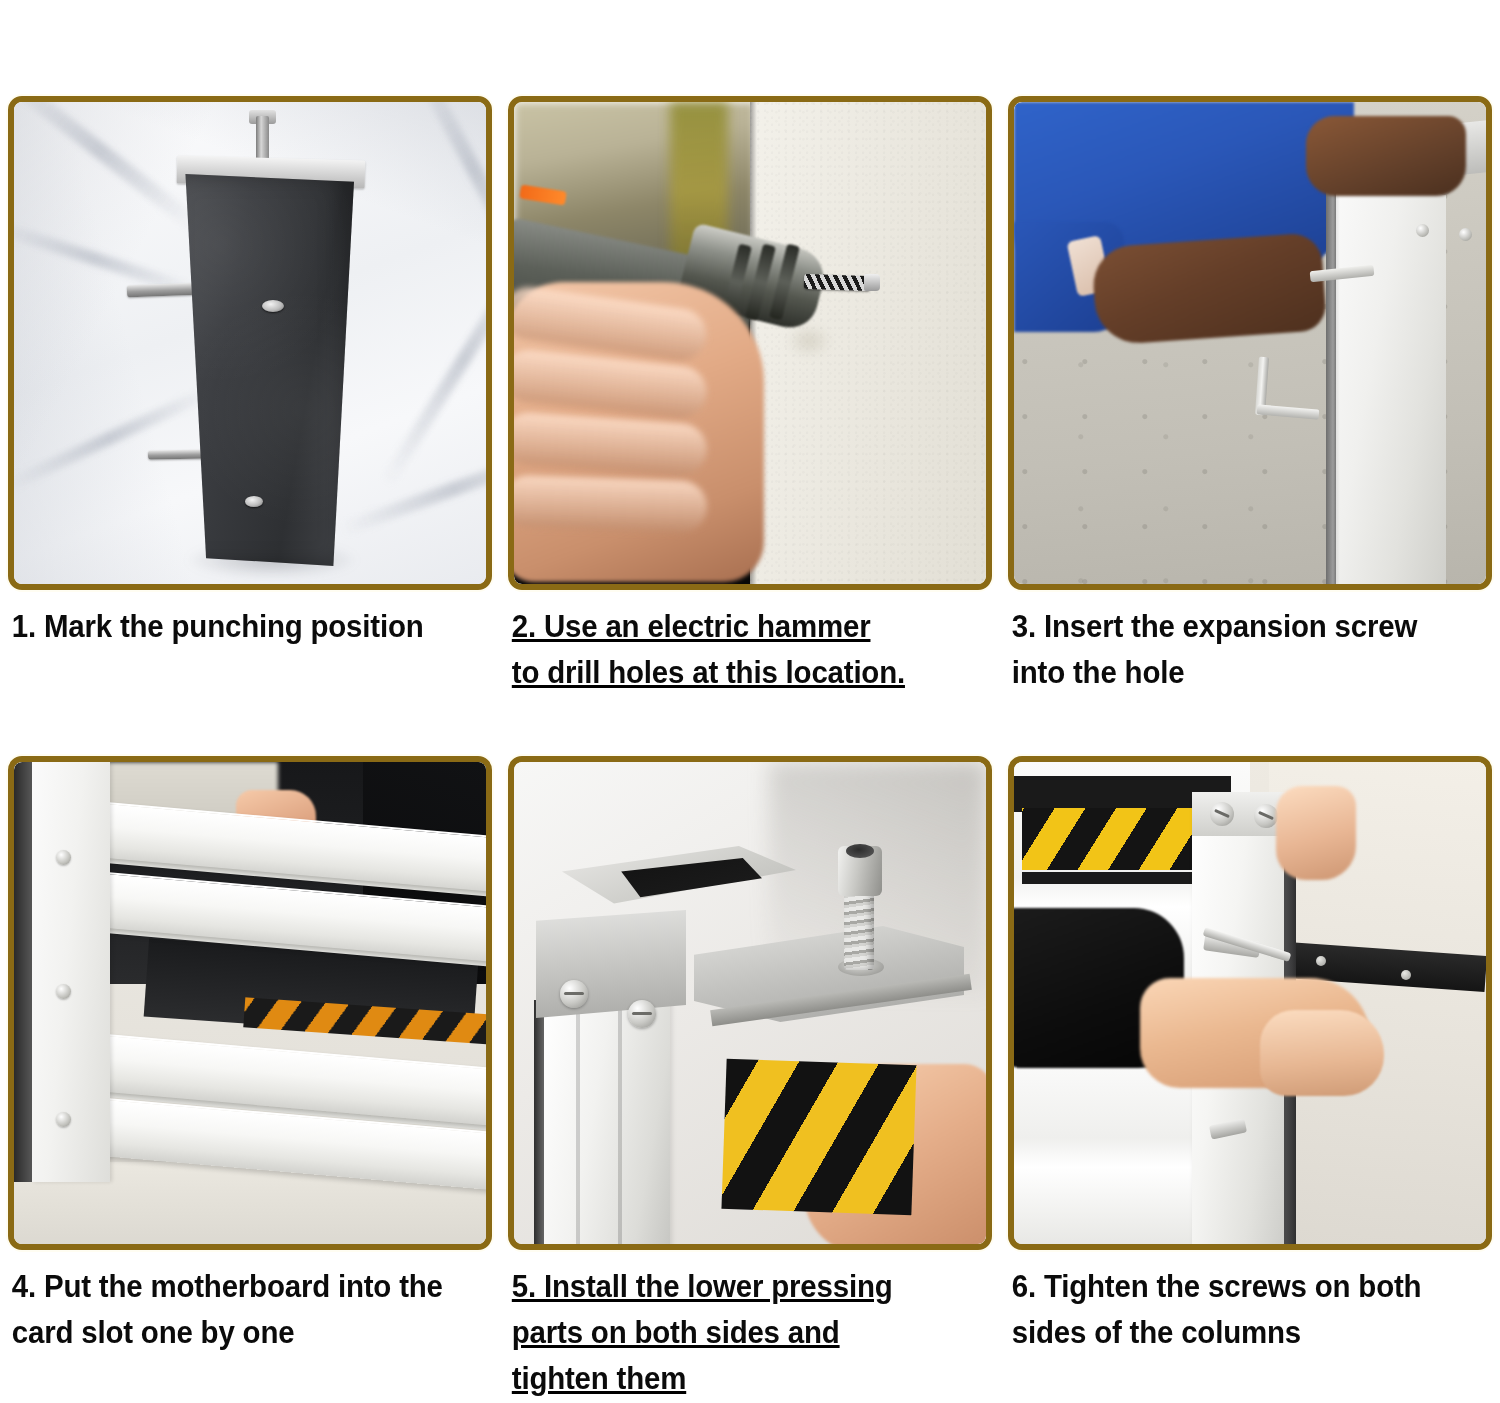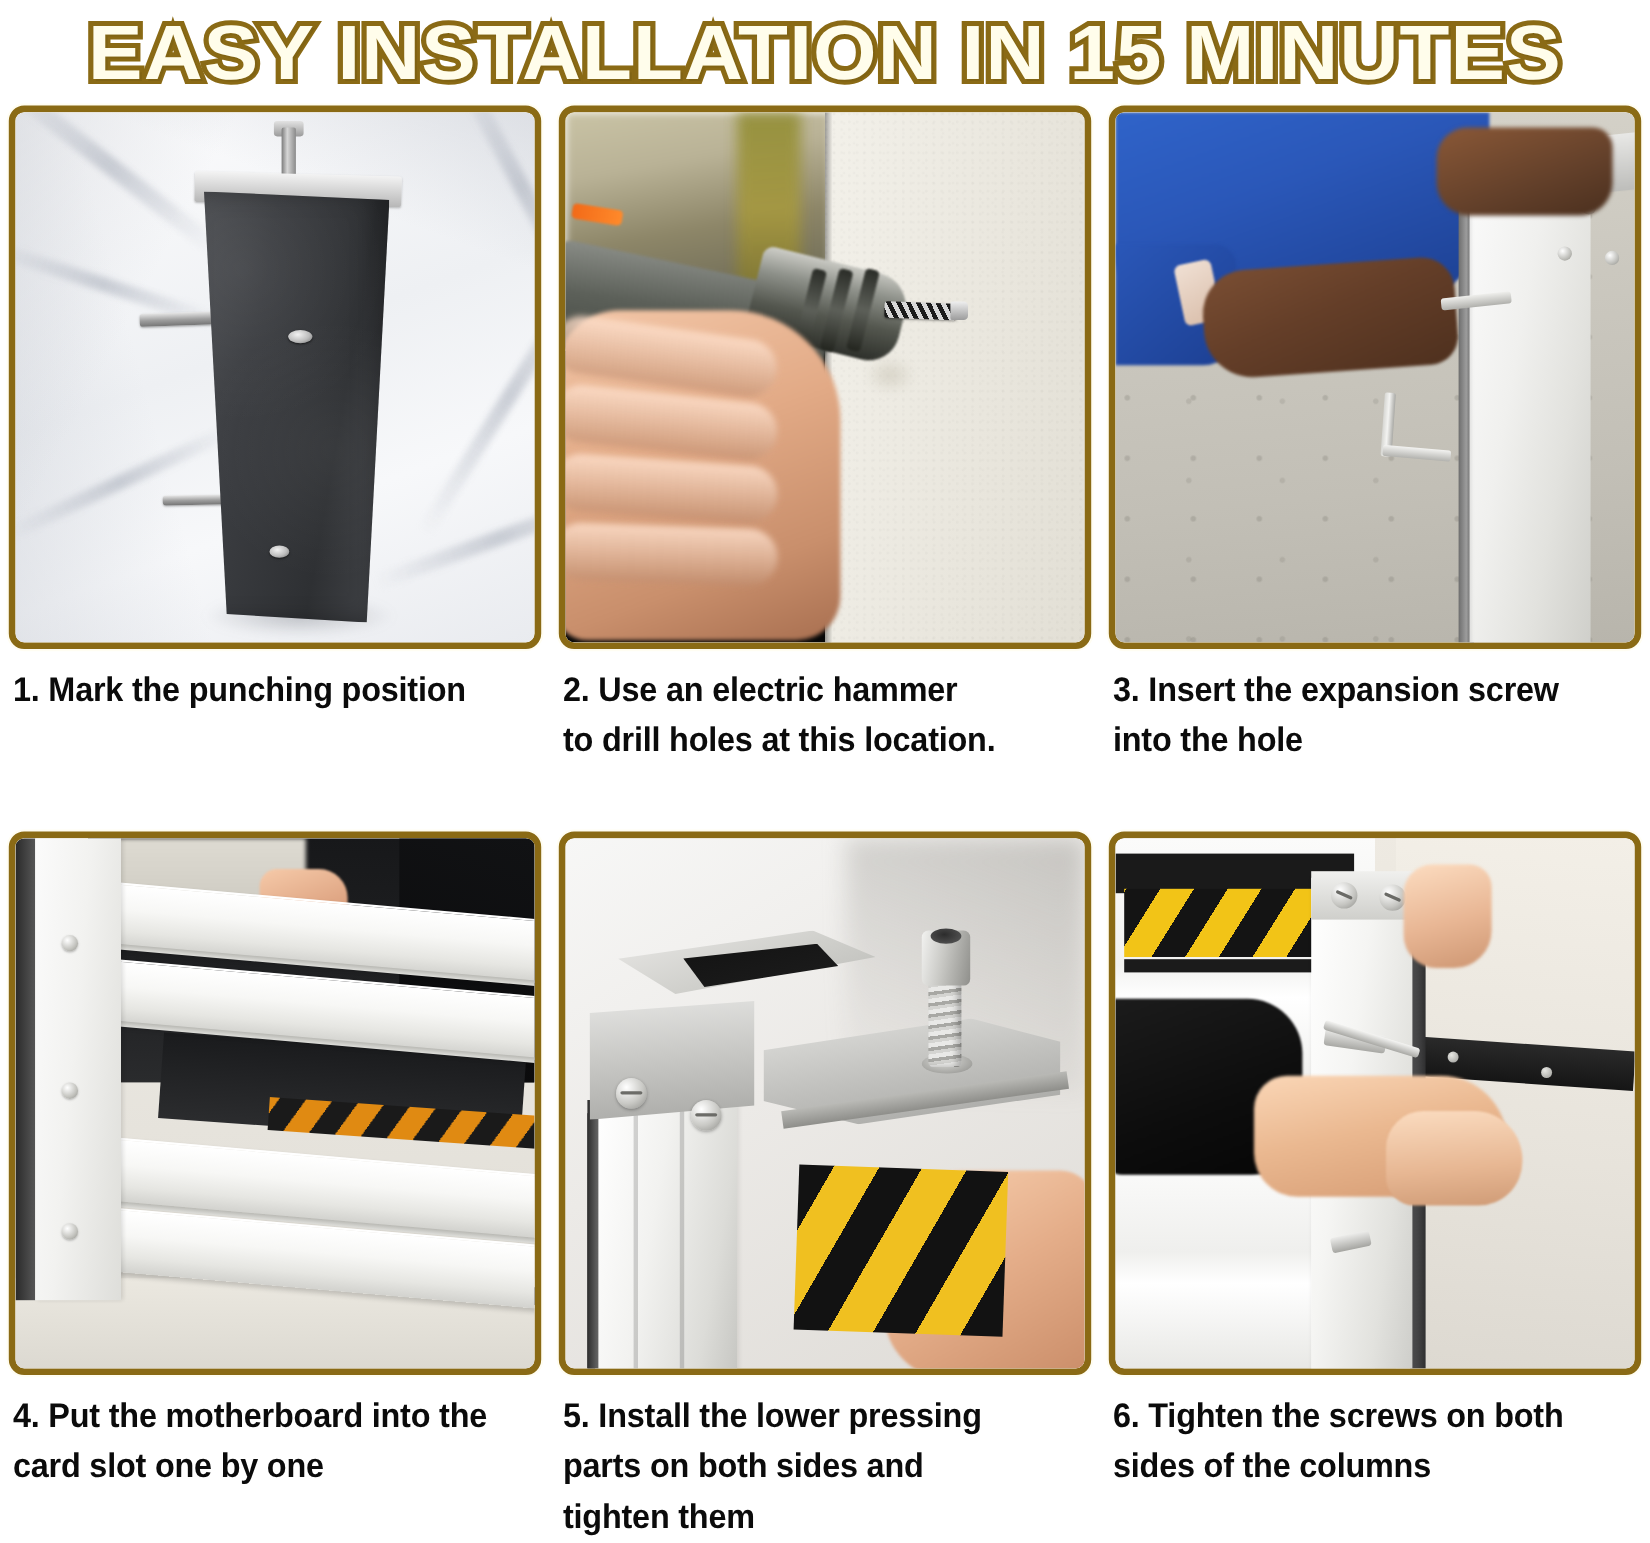--- a/index.html
+++ b/index.html
@@ -60,21 +60,21 @@
     width: 1500px;
   }
   .row-1 { height: 660px; }
   .row-2 { height: 647px; }
 
   .cell {
     position: absolute;
     top: 0;
   }
   .cell.c1 { left: 8px;    width: 484px; }
-  .cell.c2 { left: 508px;  width: 418px; }
+  .cell.c2 { left: 508px;  width: 418px; text-decoration: underline; }
   .cell.c3 { left: 1008px; width: 484px; }
 
   .photo-frame {
     position: relative;
     width: 484px;
     height: 494px;
     border: 6px solid #8A6A15;
     border-radius: 14px;
     background: #ffffff;
     overflow: hidden;
@@ -796,23 +796,20 @@
     background: linear-gradient(180deg, #f5f5f3, #a9a9a5);
     border-radius: 3px;
     transform: rotate(17deg);
   }
 </style>
 </head>
 <body>
 
 <div id="page">
 
-  <div class="title-bar">
-    <div class="title-text">EASY INSTALLATION IN 15 MINUTES</div>
-  </div>
 
   <div class="grid">
 
     <div class="row row-1">
 
       <div class="cell c1">
         <div class="photo-frame">
           <div class="photo">
             <div class="p1-bg"></div>
             <div class="p1-fold p1-f1"></div>

